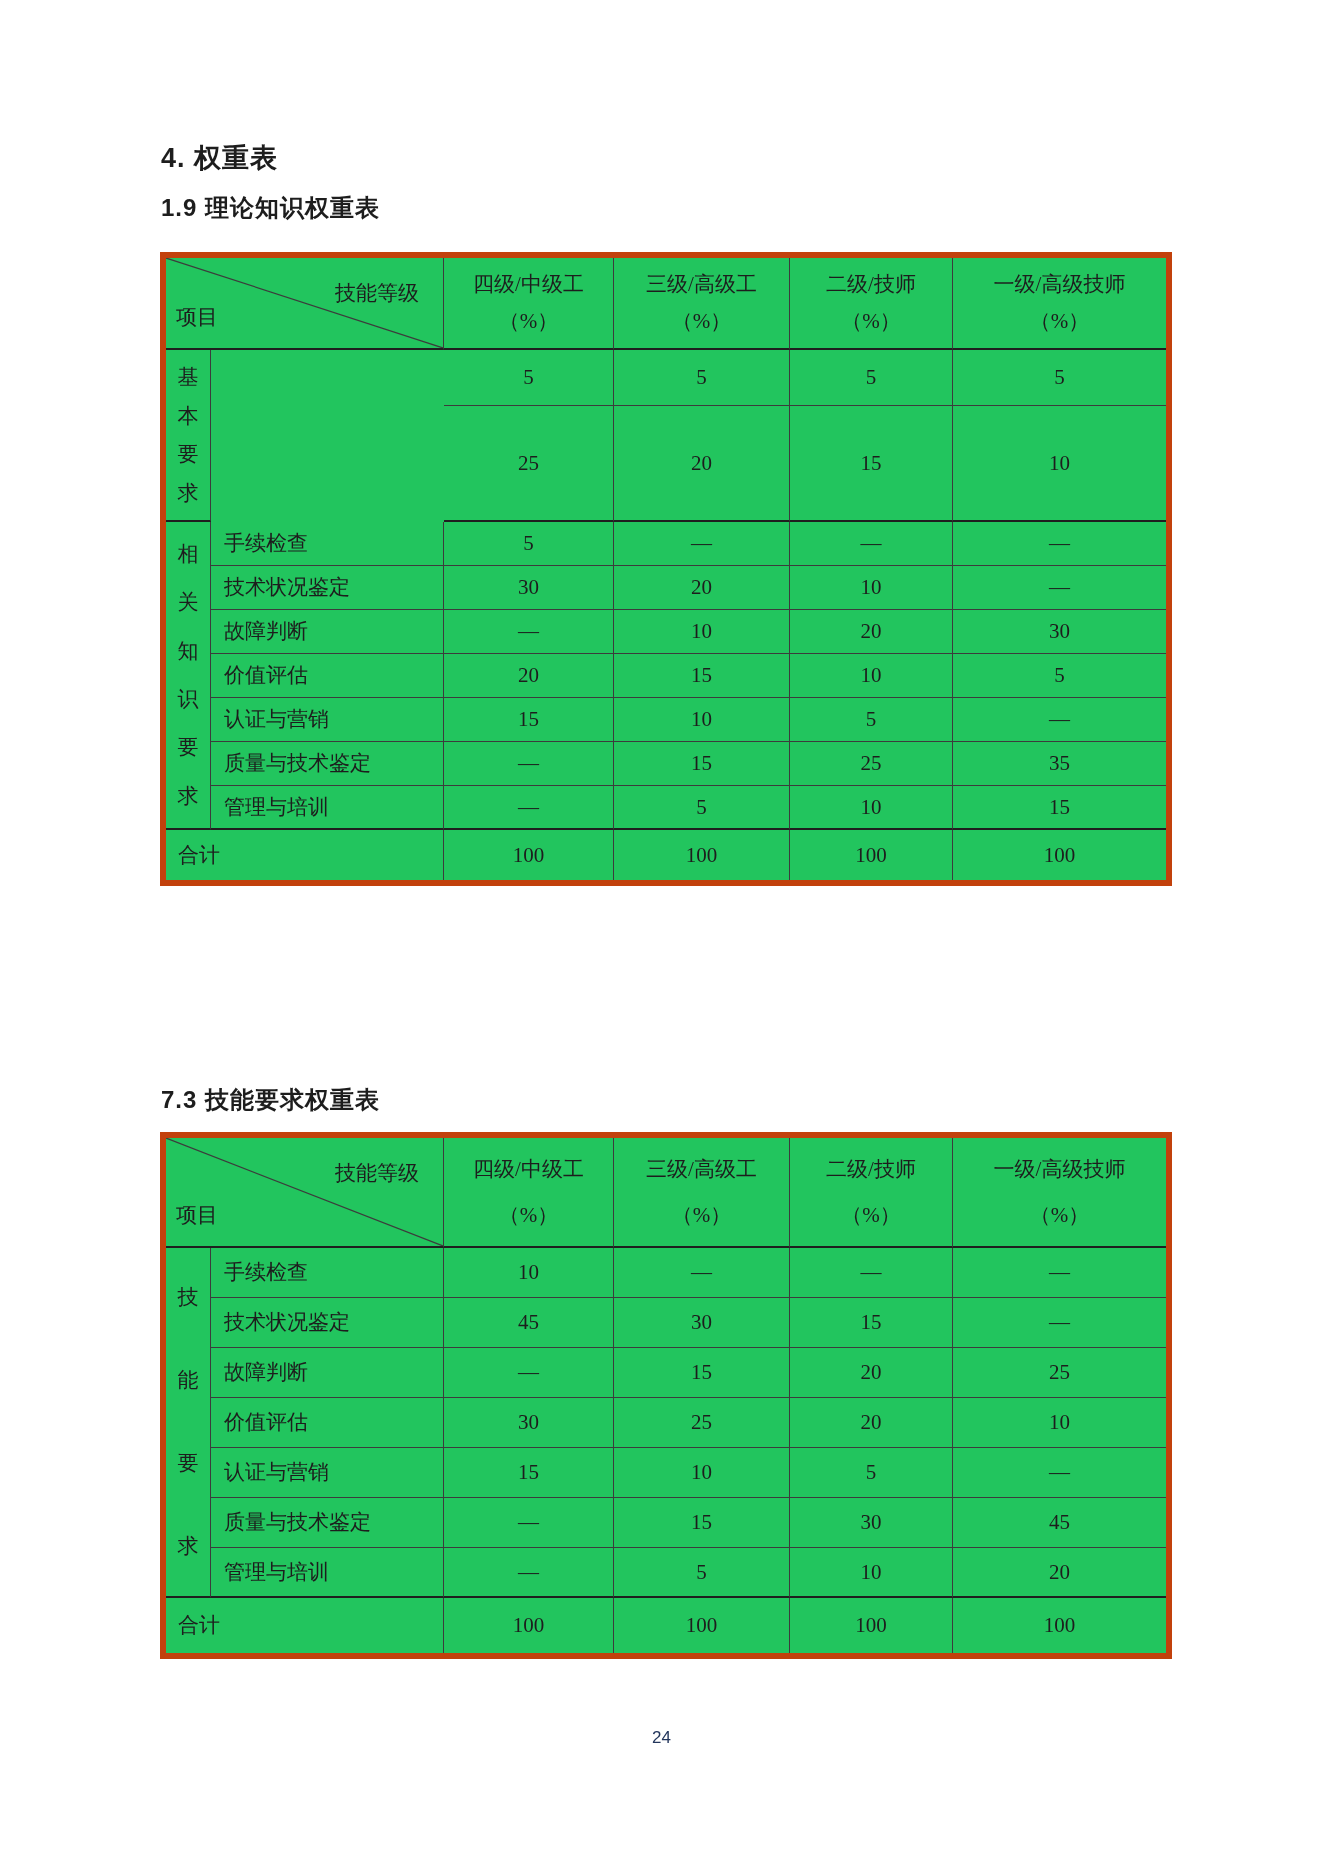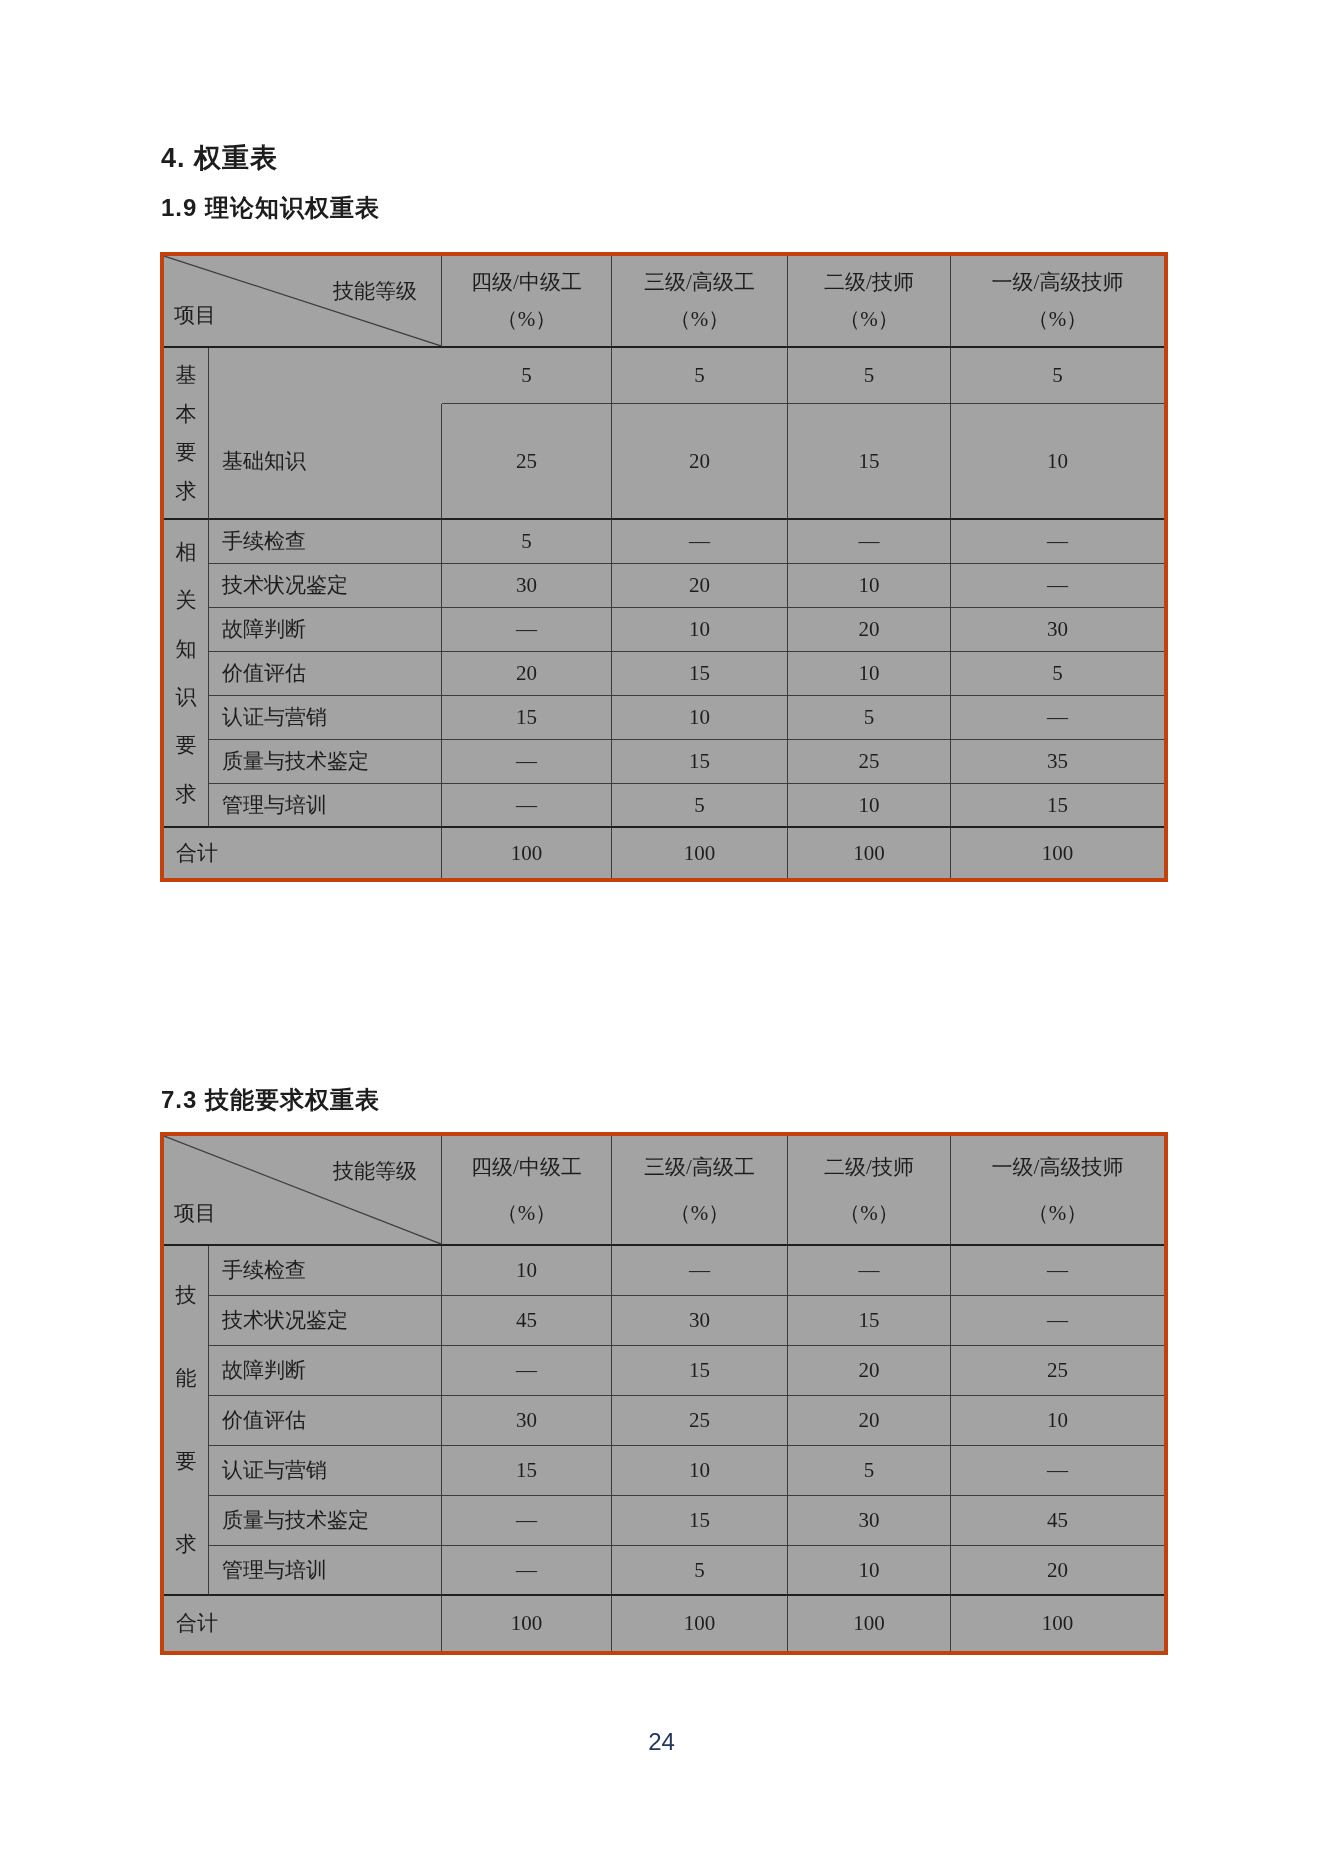--- a/index.html
+++ b/index.html
@@ -20,22 +20,22 @@
     position:absolute; left:161px;
     font-family:"Liberation Sans","DejaVu Sans",sans-serif;
     font-weight:bold; font-size:24px; letter-spacing:1px;
   }
   .h2.t1 { top:192px; }
   .h2.t2 { top:1084px; }
 
   .wtable {
     position:absolute; left:160px;
     display:grid;
-    border:4px solid #c2410c;
-    background:#a3a3a3;
+    border:6px solid #c2410c;
+    background:#22c55e;
   }
   .wtable.t1 { top:252px; }
   .wtable.t2 { top:1132px; }
 
   .tcell {
     border-right:1px solid #3c3c3c;
     border-bottom:1px solid #3c3c3c;
     display:flex; align-items:center; justify-content:center;
     font-size:21px;
     box-sizing:border-box;
@@ -50,21 +50,21 @@
   .item  { justify-content:flex-start; padding-left:13px; }
   .tlabel{ justify-content:flex-start; padding-left:12px; }
 
   .corner { position:relative; display:block; }
   .corner svg { position:absolute; left:0; top:0; width:100%; height:100%; display:block; }
   .corner .tr { position:absolute; top:22px; right:24px; font-size:21px; }
   .corner .bl { position:absolute; bottom:18px; left:10px; font-size:21px; }
 
   .pagenum {
     position:absolute; left:0; top:1728px; width:100%;
-    text-align:center; font-size:24px;
+    text-align:center; font-size:17px;
     font-family:"Liberation Sans","DejaVu Sans",sans-serif;
   }
 </style>
 </head>
 <body>
 
 <div class="page">
   <div class="h1">4. 权重表</div>
   <div class="h2 t1">1.9 理论知识权重表</div>
   <div class="wtable t1" style="grid-template-columns: 45px 233px 170px 176px 163px 213px; grid-template-rows: 92px 56px 116px 44px 44px 44px 44px 44px 44px 44px 50px;">
@@ -94,21 +94,20 @@
       <div class="tcell gcell thick-b" style="grid-area: 2 / 1 / span 2;">
         <span>基</span>
         <span>本</span>
         <span>要</span>
         <span>求</span>
       </div>
       <div class="tcell" style="grid-area: 2 / 3;">5</div>
       <div class="tcell" style="grid-area: 2 / 4;">5</div>
       <div class="tcell" style="grid-area: 2 / 5;">5</div>
       <div class="tcell lastcol" style="grid-area: 2 / 6;">5</div>
-      <div class="tcell item thick-b" style="grid-area: 3 / 2;">基础知识</div>
       <div class="tcell thick-b" style="grid-area: 3 / 3;">25</div>
       <div class="tcell thick-b" style="grid-area: 3 / 4;">20</div>
       <div class="tcell thick-b" style="grid-area: 3 / 5;">15</div>
       <div class="tcell thick-b lastcol" style="grid-area: 3 / 6;">10</div>
       <div class="tcell gcell thick-b" style="grid-area: 4 / 1 / span 7;">
         <span>相</span>
         <span>关</span>
         <span>知</span>
         <span>识</span>
         <span>要</span>

